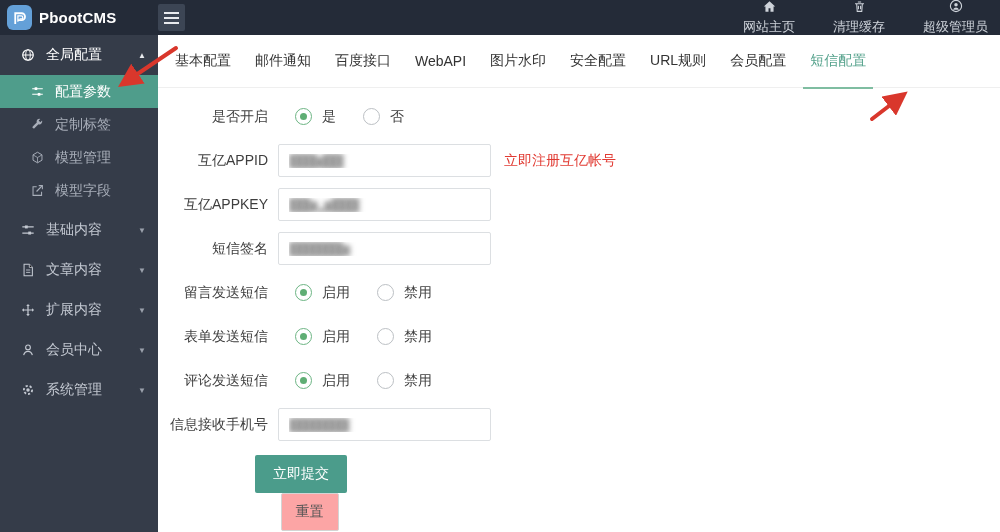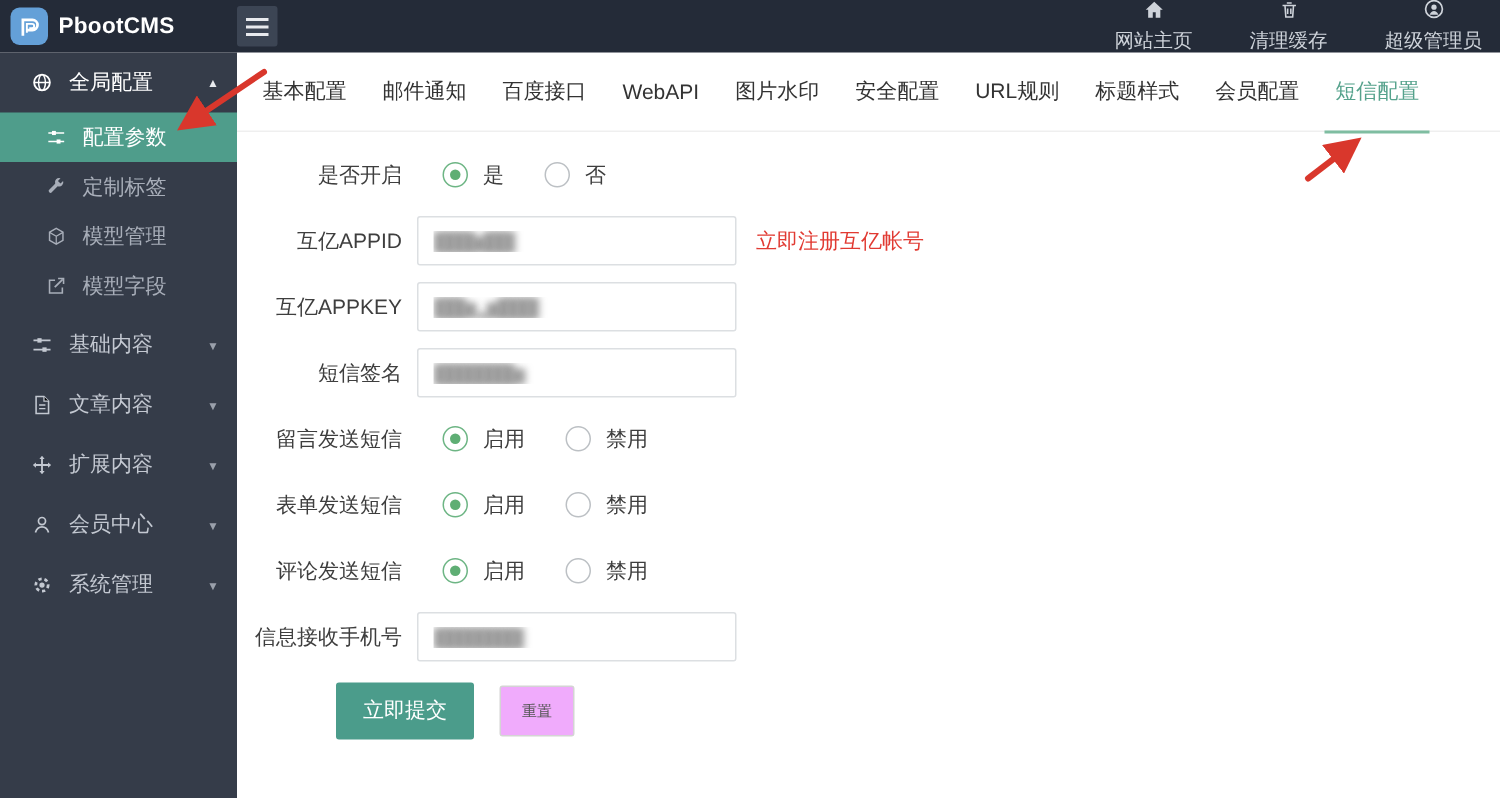--- a/index.html
+++ b/index.html
@@ -58,25 +58,25 @@
   .radio-group { display:flex; align-items:center; padding-left:17px; }
   .radio-opt { display:flex; align-items:center; margin-right:27px; cursor:pointer; }
   .radio-circle { width:17px; height:17px; border-radius:50%; border:1px solid #bcc0c4;
     background:#fff; display:inline-flex; align-items:center; justify-content:center; }
   .radio-opt.selected .radio-circle { border-color:#6db584; }
   .radio-dot { width:7px; height:7px; border-radius:50%; background:#5fae74; display:none; }
   .radio-opt.selected .radio-dot { display:block; }
   .radio-text { font-size:14px; color:#3e3e3e; margin-left:10px; }
 
   .btn-row { margin-top:14px; }
-  .btn-row .btn-wrap { margin-left:76px; display:flex; align-items:center; }
+  .btn-row .btn-wrap { margin-left:107px; display:flex; align-items:center;flex-direction:column; }
   .btn-submit { background:#4b9c8b; color:#fff; border:none; border-radius:2px;
     font-size:14px; padding:10px 18px; cursor:pointer; font-family:inherit; }
-  .btn-reset { background:#f0abfc; color:#555; border:1px solid #d4d4d4; border-radius:2px;
-    font-size:10px; padding:9px 14px; margin-left:17px; cursor:pointer; font-family:inherit; }
+  .btn-reset { background:#fca5a5; color:#555; border:1px solid #d4d4d4; border-radius:2px;
+    font-size:14px; padding:9px 14px; margin-left:17px; cursor:pointer; font-family:inherit; }
 
   .arrows-overlay { position:absolute; top:0; left:0; width:1000px; height:532px;
     pointer-events:none; z-index:60; }
 </style>
 </head>
 <body>
 
 <header class="topbar">
   <div class="brand">
     <span class="brand-logo">
@@ -229,21 +229,20 @@
 
 <main class="main">
   <nav class="tabs">
     <span class="tab">基本配置</span>
     <span class="tab">邮件通知</span>
     <span class="tab">百度接口</span>
     <span class="tab">WebAPI</span>
     <span class="tab">图片水印</span>
     <span class="tab">安全配置</span>
     <span class="tab">URL规则</span>
-    <span class="tab">标题样式</span>
     <span class="tab">会员配置</span>
     <span class="tab active">短信配置</span>
   </nav>
 
   <form class="form">
 
     <div class="form-row">
       <span class="row-label">是否开启</span>
       <div class="radio-group">
         <span class="radio-opt selected">

